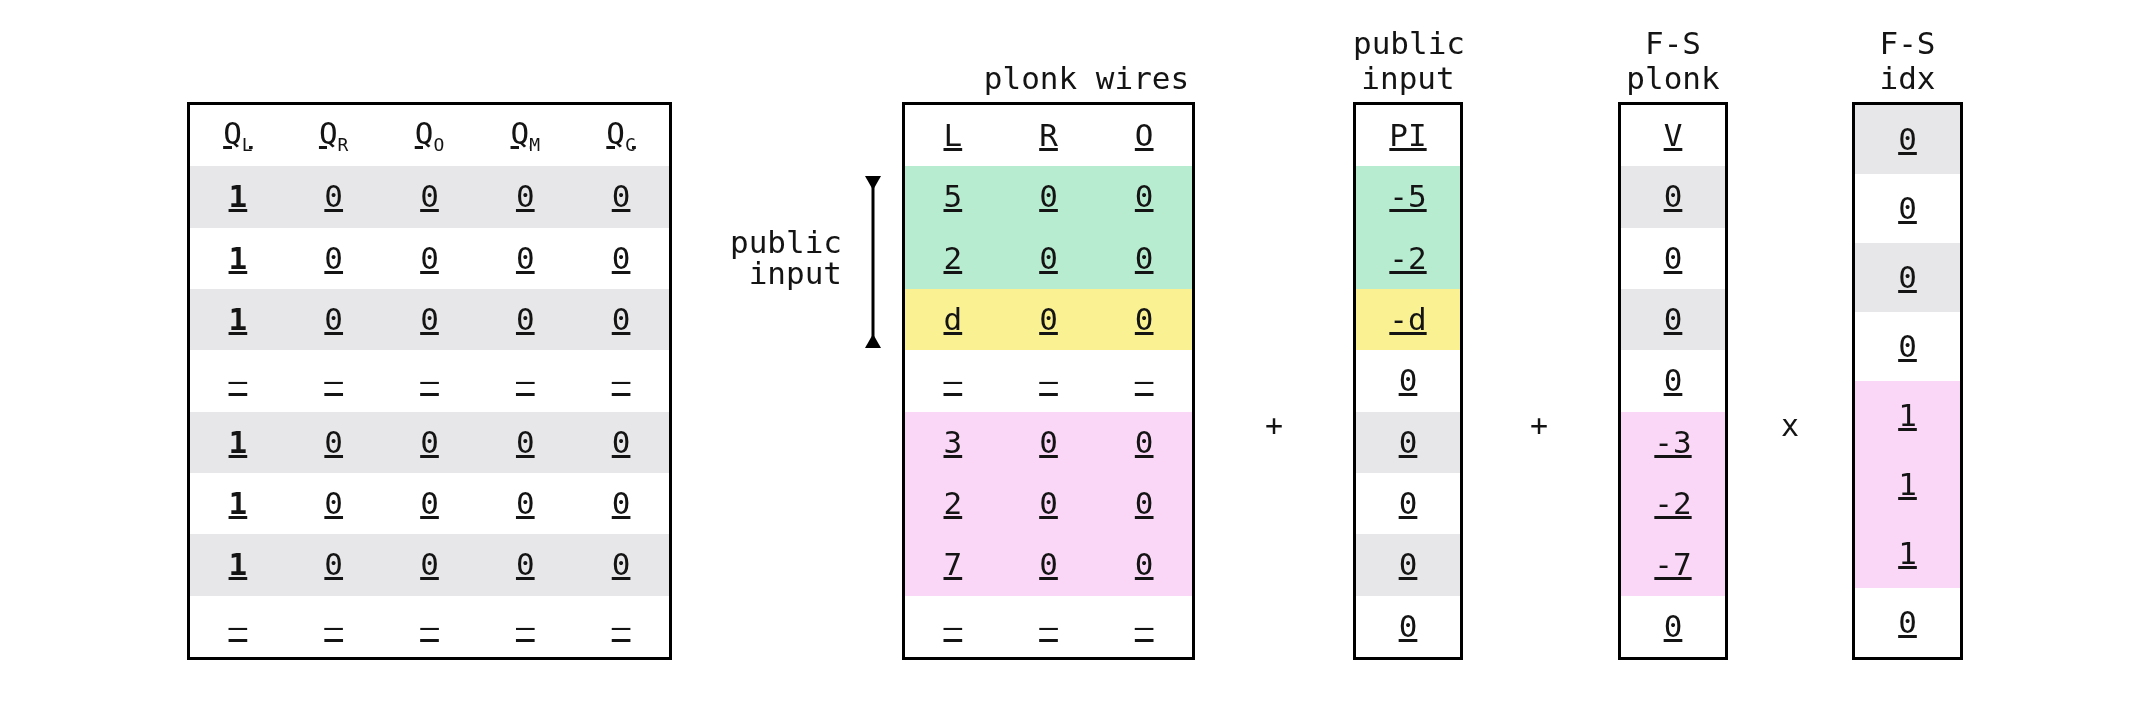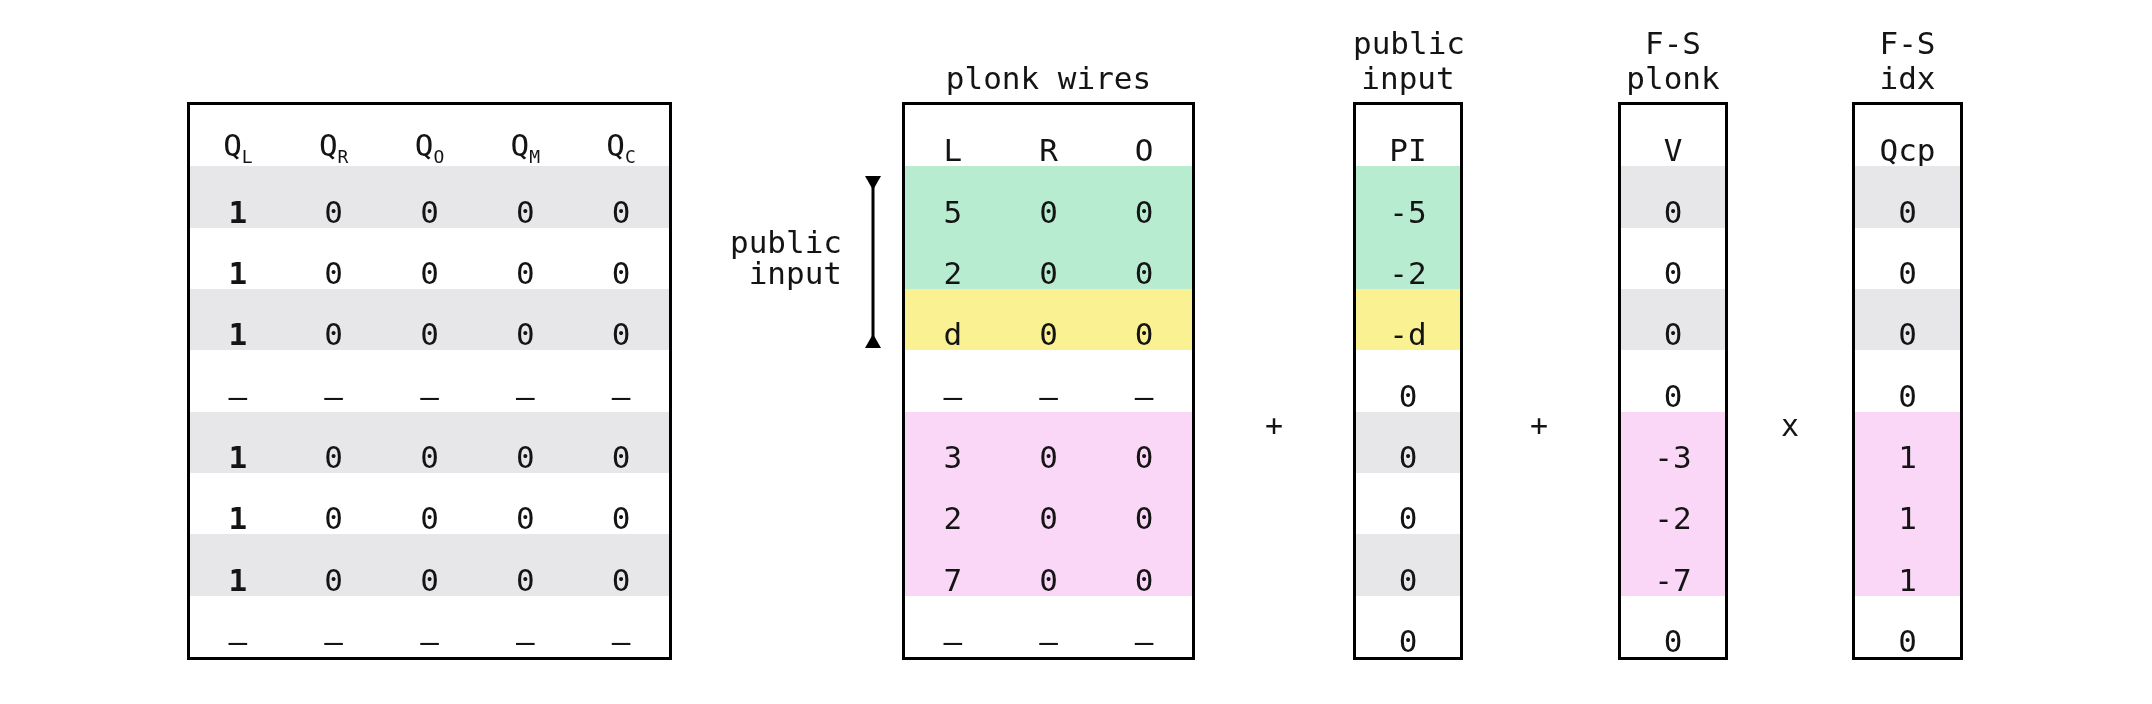--- a/index.html
+++ b/index.html
@@ -13,21 +13,21 @@
     color: #141414;
     overflow: hidden;
   }
   .tbl {
     position: absolute;
     display: flex;
     flex-direction: column;
     border: 3px solid #000000;
     background: #ffffff;
   }
-  .row { flex: 1; display: flex; align-items: flex-end; }
+  .row { flex: 1; display: flex; align-items: center; text-decoration: underline; }
   .cell { flex: 1; text-align: center; font-size: 31px; line-height: 1; }
   .cell sub { font-size: 0.58em; }
   .bold { font-weight: bold; }
   .tbl-title {
     position: absolute;
     bottom: 608px;            
     text-align: center;
     font-size: 31px;
     line-height: 35px;
     white-space: pre;
@@ -53,21 +53,21 @@
     top: 176px;
   }
   
   #t-selectors      { left: 187px;  top: 102px; width: 485px; height: 558px; }
   #t-plonk-wires    { left: 902px;  top: 102px; width: 293px; height: 558px; }
   #t-public-input   { left: 1353px; top: 102px; width: 110px; height: 558px; }
   #t-fs-inputs      { left: 1618px; top: 102px; width: 110px; height: 558px; }
   #t-fs-idx         { left: 1852px; top: 102px; width: 111px; height: 558px; }
   
   #title-selectors    { left: 187px;  width: 485px; }
-  #title-plonk-wires  { left: 902px;  width: 293px; }
+  #title-plonk-wires  { left: 940px;  width: 293px; }
   #title-public-input { left: 1353px; width: 110px; }
   #title-fs-inputs    { left: 1618px; width: 110px; }
   #title-fs-idx       { left: 1852px; width: 111px; }
   
   #op-plus-wires-pi { left: 1274px; top: 426px; }
   #op-plus-pi-fs    { left: 1539px; top: 426px; }
   #op-times-fs      { left: 1790px; top: 426px; }
 </style>
 </head>
 <body>
@@ -243,23 +243,20 @@
         <div class="cell">-2</div>
       </div>
       <div class="row" style="background: rgb(250, 215, 247);">
         <div class="cell">-7</div>
       </div>
       <div class="row" style="background: rgb(255, 255, 255);">
         <div class="cell">0</div>
       </div>
     </div>
   <div class="tbl" id="t-fs-idx">
-      <div class="row hdr">
-        <div class="cell">Qcp</div>
-      </div>
       <div class="row" style="background: rgb(231, 231, 233);">
         <div class="cell">0</div>
       </div>
       <div class="row" style="background: rgb(255, 255, 255);">
         <div class="cell">0</div>
       </div>
       <div class="row" style="background: rgb(231, 231, 233);">
         <div class="cell">0</div>
       </div>
       <div class="row" style="background: rgb(255, 255, 255);">

